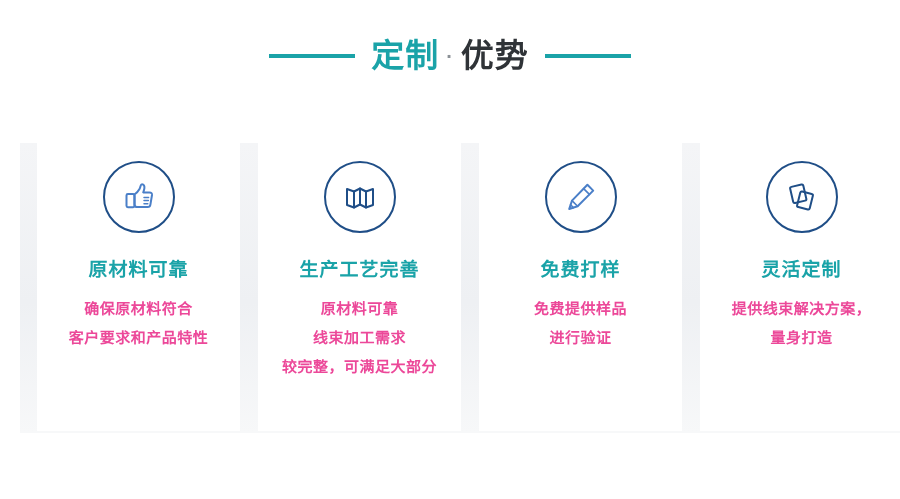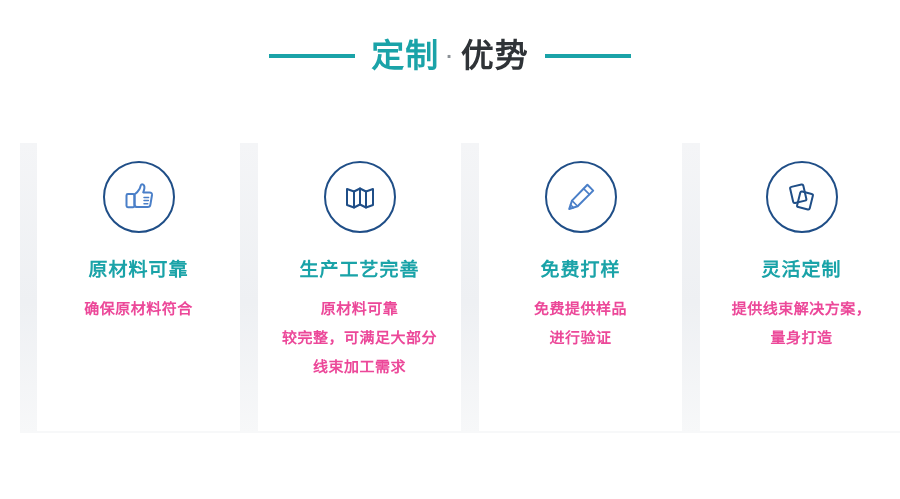--- a/index.html
+++ b/index.html
@@ -136,37 +136,38 @@
                  C25 7.2 25.6 9.3 25.4 11.2 C25.25 12.7 24.6 14.3 24.2 15.4 L30.5 15.4
                  C32.3 15.4 33.2 16.6 33 18 L31.4 27.6 C31.2 29 30.2 30 28.7 30
                  L18.5 30 C16.8 30 15.5 29 15.5 27.4 Z"></path>
         <rect x="7.5" y="17" width="8" height="13.2" rx="1.4"></rect>
         <path d="M25 20.4 H29.6 M25 23.6 H29.4 M25 26.8 H28.8" stroke-width="1.5"></path>
       </svg>
     </div>
     <div class="card-title">原材料可靠</div>
     <div class="card-desc">
       <span class="line">确保原材料符合</span>
+      <span class="line">客户要求和产品特性</span>
     </div>
   </div>
 
   <div class="card">
     <div class="icon-wrap">
       <svg width="40" height="40" viewBox="0 0 40 40" fill="none" stroke="#1f4e87" stroke-width="2" stroke-linejoin="round" stroke-linecap="round">
         <path d="M7 12 L14 14.5 L20 11.5 L26 14.5 L33 12 L33 28 L26 30.5 L20 27.5 L14 30.5 L7 28 Z"></path>
         <path d="M14 14.5 L14 30.5"></path>
         <path d="M20 11.5 L20 27.5"></path>
         <path d="M26 14.5 L26 30.5"></path>
       </svg>
     </div>
     <div class="card-title">生产工艺完善</div>
     <div class="card-desc">
       <span class="line">原材料可靠</span>
+      <span class="line">线束加工需求</span>
       <span class="line">较完整，可满足大部分</span>
-      <span class="line">线束加工需求</span>
     </div>
   </div>
 
   <div class="card">
     <div class="icon-wrap">
       <svg width="40" height="40" viewBox="0 0 40 40" fill="none" stroke="#4a7fc8" stroke-width="2" stroke-linejoin="round" stroke-linecap="round">
         <path d="M26.4 7.8 L32.2 13.6 L16.6 29.2 L8.2 32 L11 23.6 Z"></path>
         <path d="M22.6 11.6 L28.4 17.4" stroke-width="1.6"></path>
         <path d="M11 23.6 L16.6 29.2" stroke-width="1.6"></path>
         <path d="M9.6 27.8 L12.4 30.6" stroke-width="1.6"></path>

